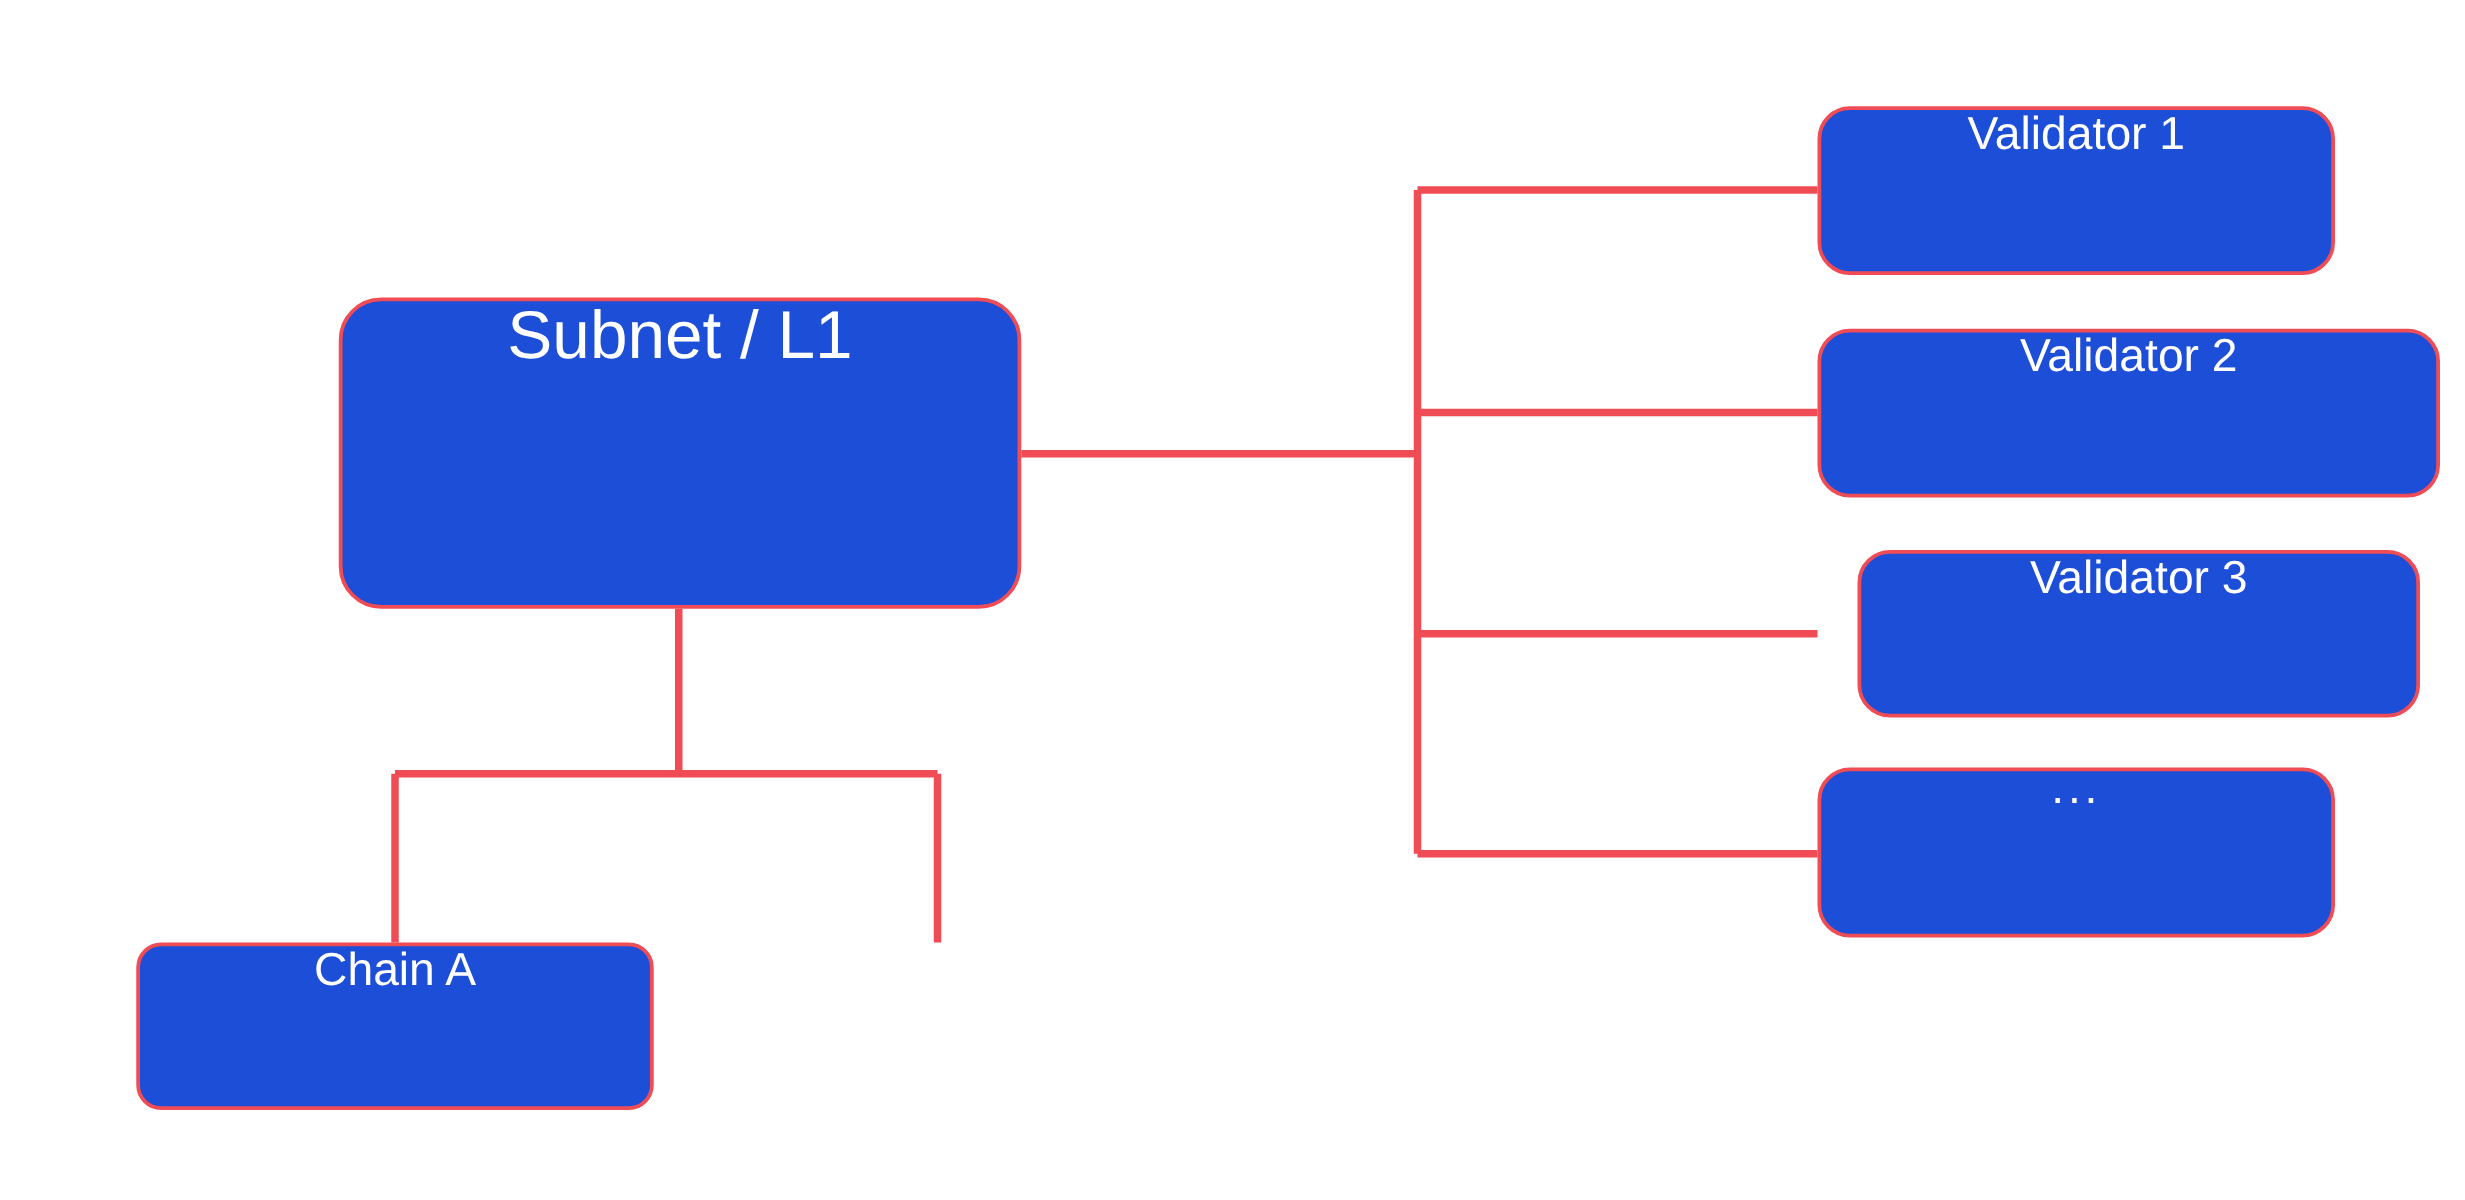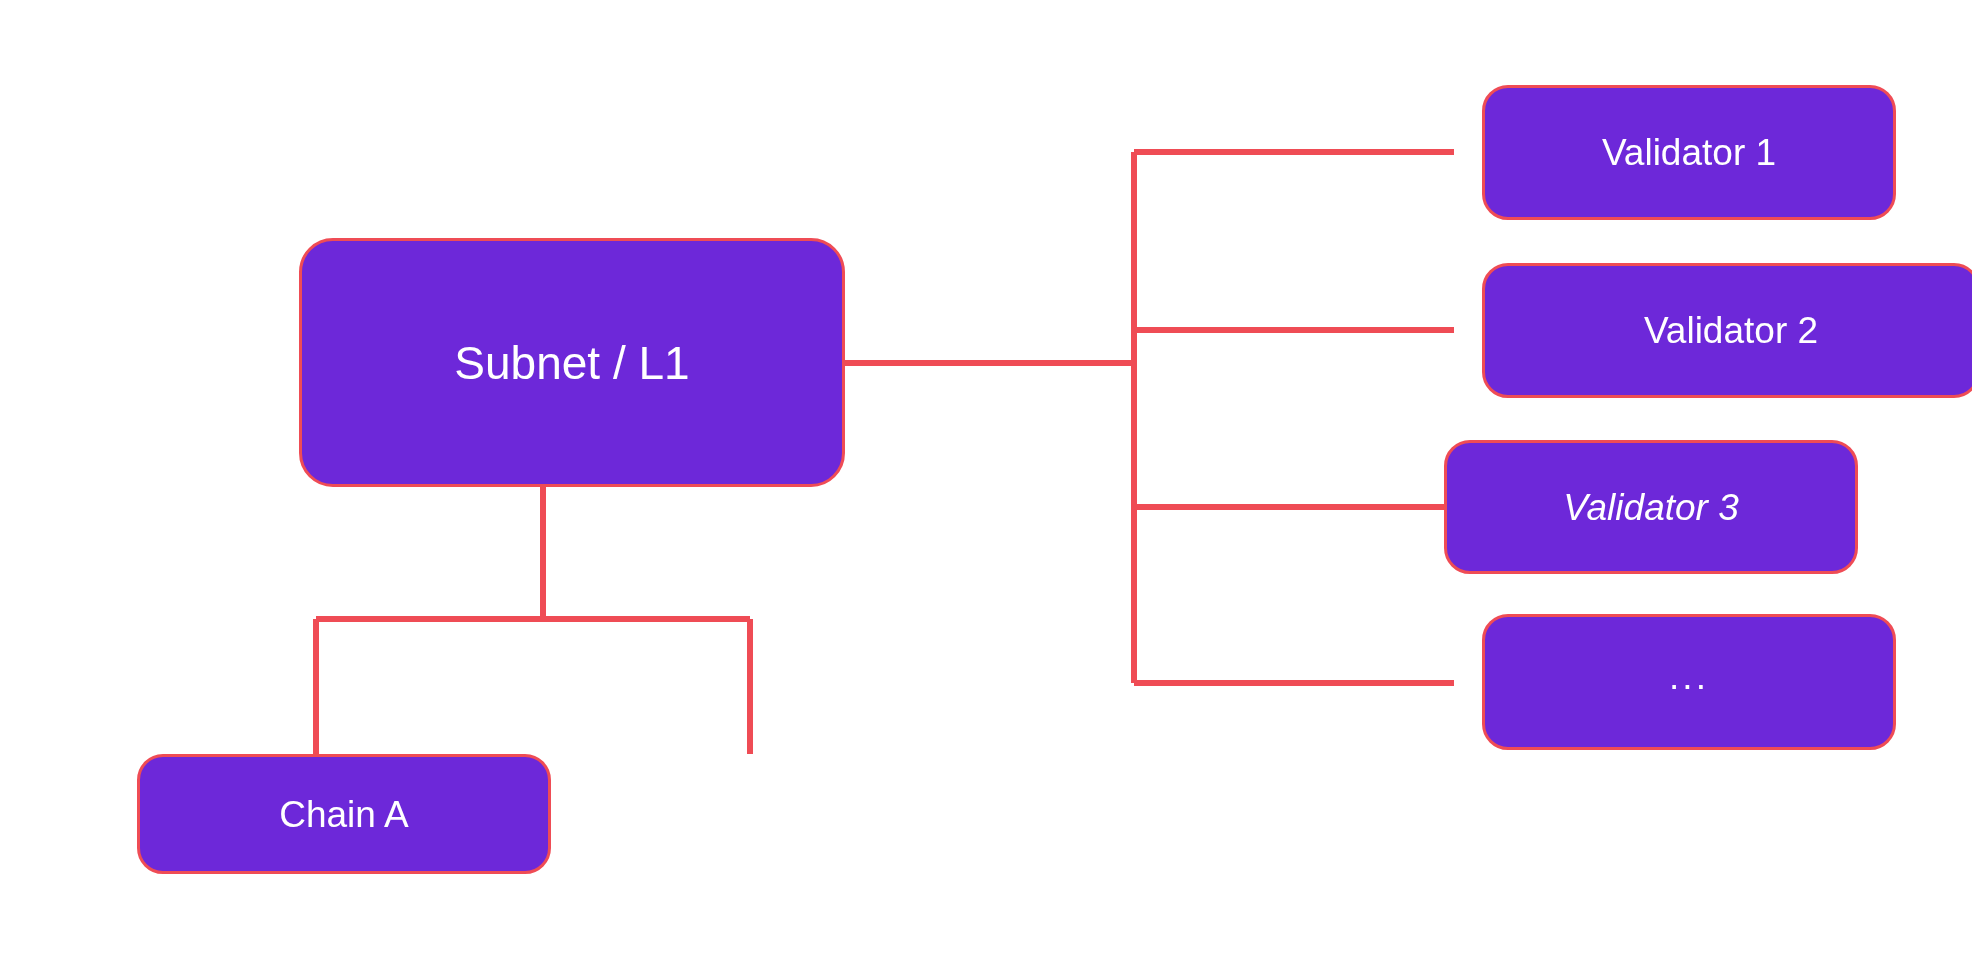--- a/index.html
+++ b/index.html
@@ -22,53 +22,53 @@
     left: 0;
     top: 0;
     width: 1972px;
     height: 960px;
     pointer-events: none;
   }
   .node {
     position: absolute;
     box-sizing: border-box;
     display: flex;
-    align-items: center;
+    align-items: flex-start;
     justify-content: center;
-    background: #6d28d9;
+    background: #1d4ed8;
     border: 3px solid #ef4c55;
     border-radius: 26px;
     color: #ffffff;
     text-align: center;
     line-height: 1;
     user-select: none;
-    margin-left: 28px;
   }
   .node .label {
     display: block;
     white-space: nowrap;
   }
 
   
   #node-subnet {
     left: 271px;
     top: 238px;
     width: 546px;
     height: 249px;
     border-radius: 34px;
-    font-size: 46px;
+    font-size: 54px;
   }
 
   
   #node-chain-a {
     left: 109px;
     top: 754px;
     width: 414px;
-    height: 120px;
+    height: 134px;
     font-size: 37px;
+    border-radius: 20px;
   }
   #node-chain-b {
     left: 582px;
     top: 754px;
     width: 415px;
     height: 134px;
     font-size: 37px;
   }
 
   
@@ -80,26 +80,25 @@
     font-size: 37px;
   }
   #node-validator-2 {
     left: 1454px;
     top: 263px;
     width: 498px;
     height: 135px;
     font-size: 37px;
   }
   #node-validator-3 {
-    left: 1416px;
+    left: 1486px;
     top: 440px;
-    width: 414px;
+    width: 450px;
     height: 134px;
     font-size: 37px;
-    font-style: italic;
   }
   #node-validator-more {
     left: 1454px;
     top: 614px;
     width: 414px;
     height: 136px;
     font-size: 37px;
     letter-spacing: 3px;
   }
   #node-validator-more .label {

